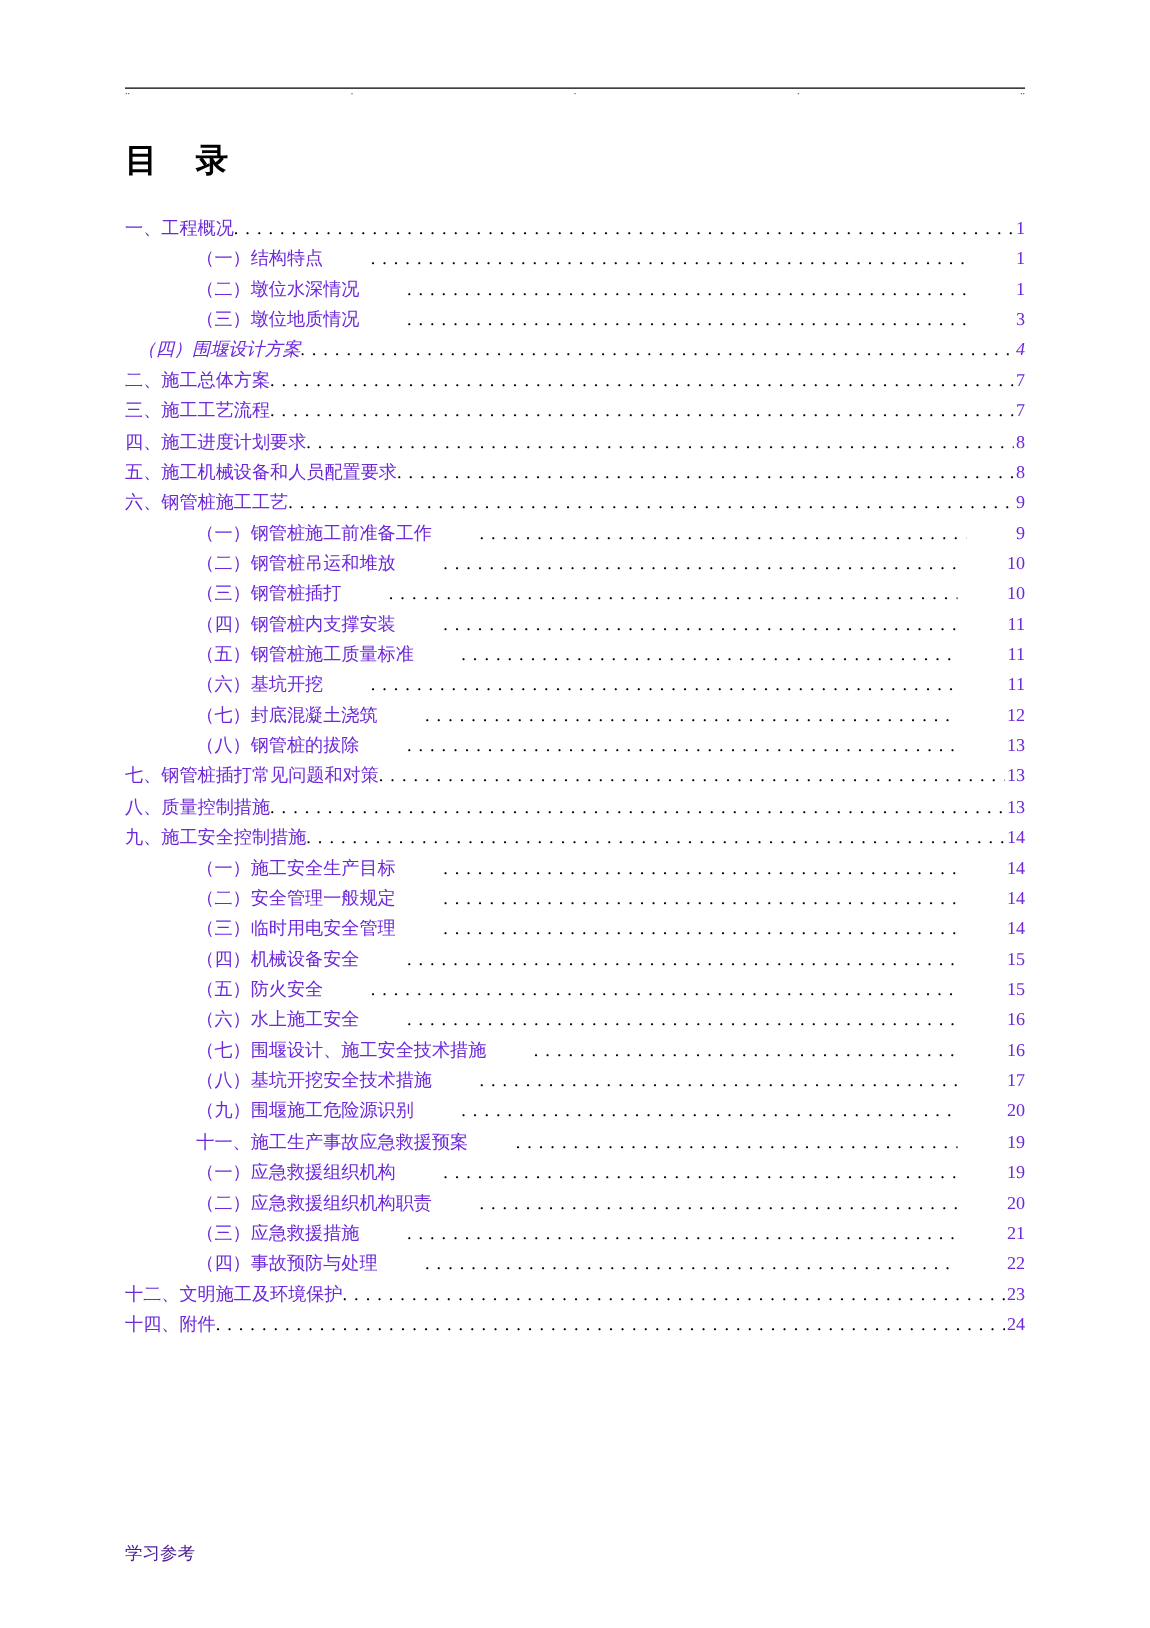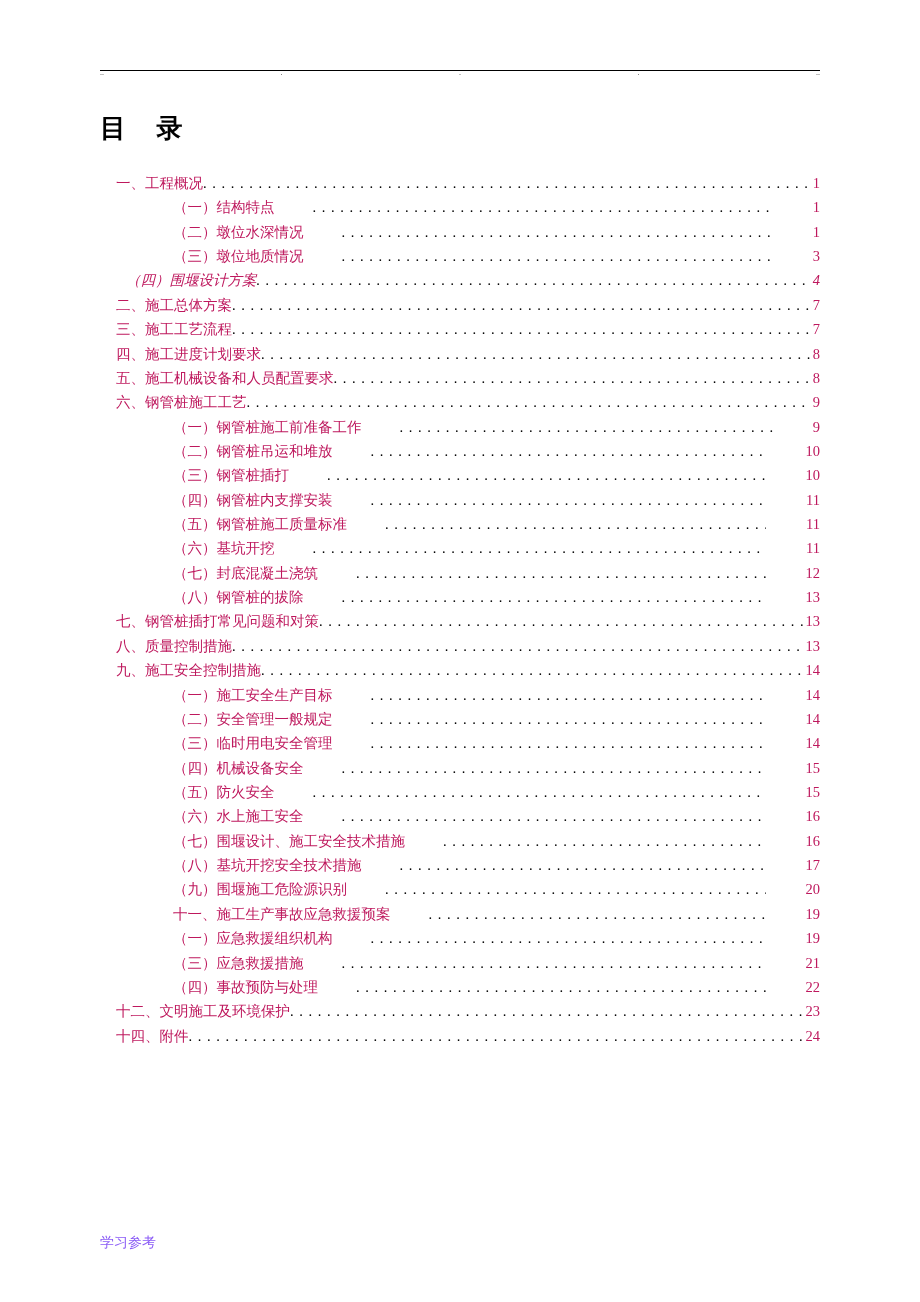--- a/index.html
+++ b/index.html
@@ -38,22 +38,21 @@
       text-align: left;
       font-size: 26px;
       font-weight: bold;
       letter-spacing: 12px;
       margin-bottom: 25px;
       color: #000;
     }
     .toc {
       font-size: 14.5px;
       line-height: 1.68;
-      color: #be185d;
-      margin-left: 16px;
+      color: #6d28d9;
     }
     .toc-row {
       display: flex;
       align-items: baseline;
       white-space: nowrap;
     }
     .toc-row.level-1 {
       padding-left: 0px;
     }
     .toc-row.level-1b {
@@ -78,21 +77,21 @@
     }
     .toc-page {
       flex: 0 0 auto;
       padding-left: 2px;
     }
     .footer {
       position: absolute;
       bottom: 50px;
       left: 100px;
       font-size: 14px;
-      color: #8b5cf6;
+      color: #4c1d95;
     }
   </style>
 </head>
 <body>
 
 <div class="header-marks">
   <span>..</span>
     <span>.</span>
     <span>.</span>
     <span>.</span>
@@ -257,20 +256,25 @@
       <span class="toc-label">十一、施工生产事故应急救援预案</span>
       <span class="toc-dots"></span>
       <span class="toc-page">19</span>
     </div>
     <div class="toc-row level-2">
       <span class="toc-label">（一）应急救援组织机构</span>
       <span class="toc-dots"></span>
       <span class="toc-page">19</span>
     </div>
     <div class="toc-row level-2">
+      <span class="toc-label">（二）应急救援组织机构职责</span>
+      <span class="toc-dots"></span>
+      <span class="toc-page">20</span>
+    </div>
+    <div class="toc-row level-2">
       <span class="toc-label">（三）应急救援措施</span>
       <span class="toc-dots"></span>
       <span class="toc-page">21</span>
     </div>
     <div class="toc-row level-2">
       <span class="toc-label">（四）事故预防与处理</span>
       <span class="toc-dots"></span>
       <span class="toc-page">22</span>
     </div>
     <div class="toc-row level-1">

